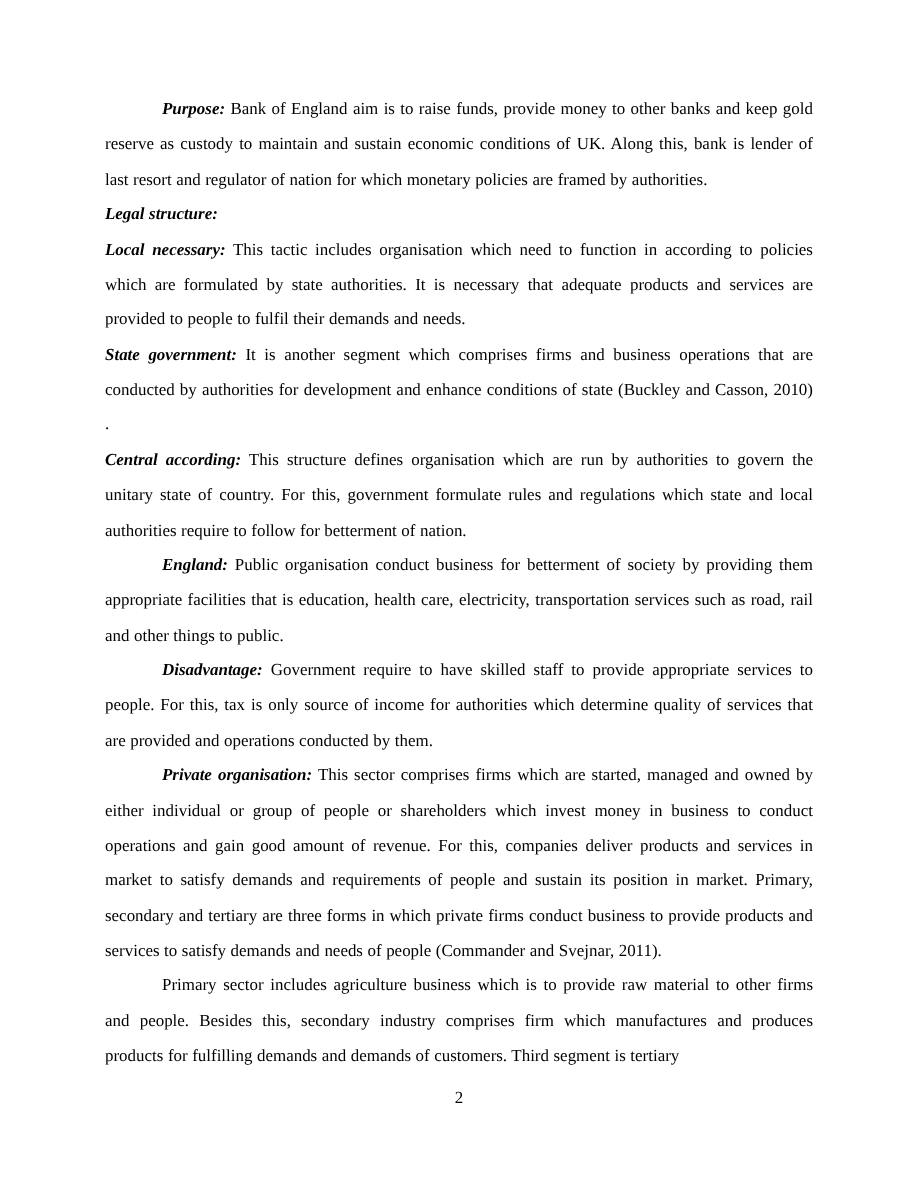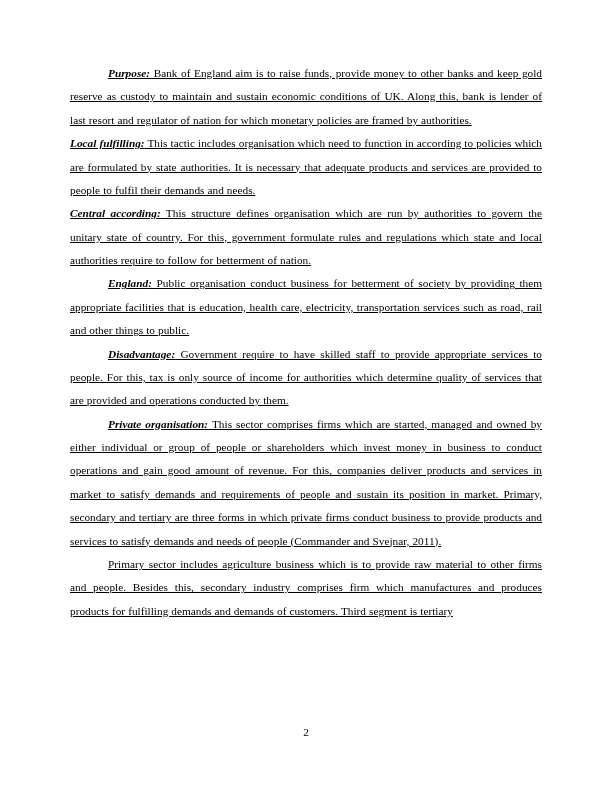--- a/index.html
+++ b/index.html
@@ -25,21 +25,20 @@
     top: 62px;
     width: 472px;
   }
   p.para {
     margin: 0 0 0 0;
     font-size: 11.3px;
     line-height: 2.07;
     text-align: justify;
     text-justify: inter-word;
     word-spacing: 0.2px;
-    text-decoration: underline;
   }
   p.indent {
     text-indent: 38px;
   }
   .lead-bi {
     font-weight: bold;
     font-style: italic;
   }
   .page-number {
     position: absolute;
@@ -52,23 +51,25 @@
   }
 </style>
 </head>
 <body>
 
 <div class="page">
   <div class="content">
 
     <p class="para indent"><span class="lead-bi">Purpose:</span><span> Bank of England aim is to raise funds, provide money to other banks and keep gold reserve as custody to maintain and sustain economic conditions of UK. Along this, bank is lender of last resort and regulator of nation for which monetary policies are framed by authorities.</span></p>
 
+    <p class="para"><span class="lead-bi">Legal structure:</span><span></span></p>
 
-    <p class="para"><span class="lead-bi">Local fulfilling:</span><span> This tactic includes organisation which need to function in according to policies which are formulated by state authorities. It is necessary that adequate products and services are provided to people to fulfil their demands and needs.</span></p>
+    <p class="para"><span class="lead-bi">Local necessary:</span><span> This tactic includes organisation which need to function in according to policies which are formulated by state authorities. It is necessary that adequate products and services are provided to people to fulfil their demands and needs.</span></p>
 
+    <p class="para"><span class="lead-bi">State government:</span><span>  It is another segment which comprises firms and business operations that are conducted by authorities for development and enhance conditions of state (Buckley and Casson, 2010) .</span></p>
 
     <p class="para"><span class="lead-bi">Central according:</span><span> This structure defines organisation which are run by authorities to govern the unitary state of country. For this, government formulate rules and regulations which state and local authorities require to follow for betterment of nation.</span></p>
 
     <p class="para indent"><span class="lead-bi">England:</span><span> Public organisation conduct business for betterment of society by providing them appropriate facilities that is education, health care, electricity, transportation services such as road, rail and other things to public.</span></p>
 
     <p class="para indent"><span class="lead-bi">Disadvantage:</span><span> Government require to have skilled staff to provide appropriate services to people. For this, tax is only source of income for authorities which determine quality of services that are provided and operations conducted by them.</span></p>
 
     <p class="para indent"><span class="lead-bi">Private organisation:</span><span> This sector comprises firms which are started, managed and owned by either individual or group of people or shareholders which invest money in business to conduct operations and gain good amount of revenue. For this, companies deliver products and services in market to satisfy demands and requirements of people and sustain its position in market. Primary, secondary and tertiary are three forms in which private firms conduct business to provide products and services to satisfy demands and needs of people (Commander and Svejnar, 2011).</span></p>
 
     <p class="para indent"><span>Primary sector includes agriculture business which is to provide raw material to other firms and people. Besides this, secondary industry comprises firm which manufactures and produces products for fulfilling demands and demands of customers. Third segment is tertiary</span></p>

